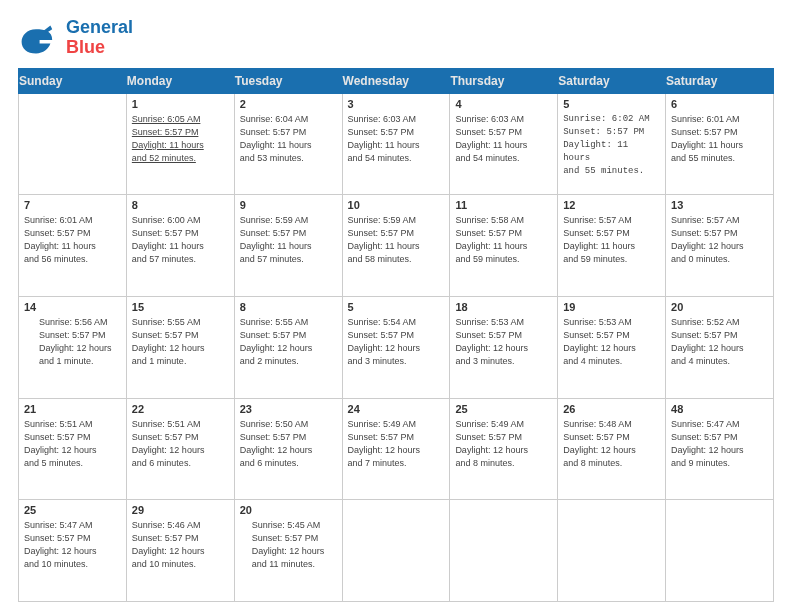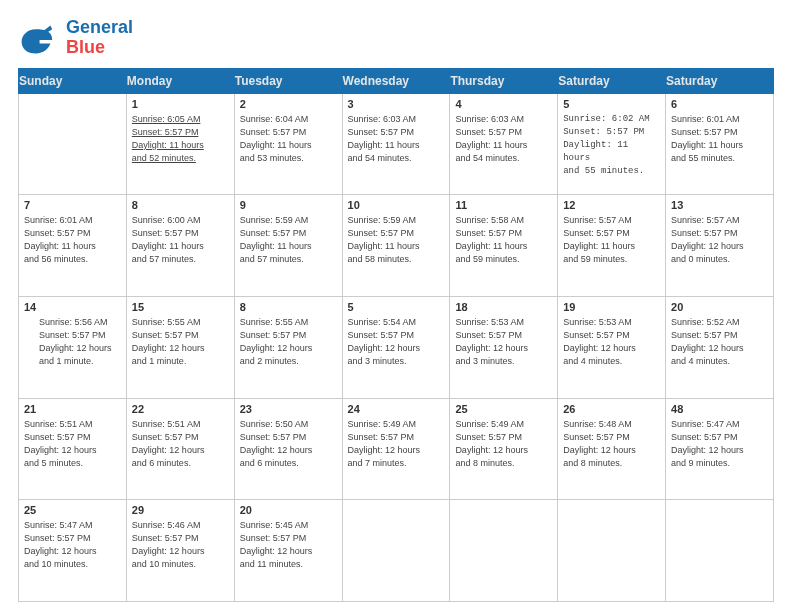--- a/index.html
+++ b/index.html
@@ -337,21 +337,21 @@
           </td>
           <td>
             <span class="day-num">29</span>
             <div class="day-info" style="white-space: pre-line;">Sunrise: 5:46 AM
 Sunset: 5:57 PM
 Daylight: 12 hours
 and 10 minutes.</div>
           </td>
           <td>
             <span class="day-num">20</span>
-            <div class="day-info" style="white-space: pre-line;">Sunrise: 5:45 AM
+            <div class="day-info" style="white-space: pre-line; margin-left: 12px;">Sunrise: 5:45 AM
 Sunset: 5:57 PM
 Daylight: 12 hours
 and 11 minutes.</div>
           </td>
           <td class="empty"></td>
           <td class="empty"></td>
           <td class="empty"></td>
           <td class="empty"></td>
         </tr>
       </tbody>

